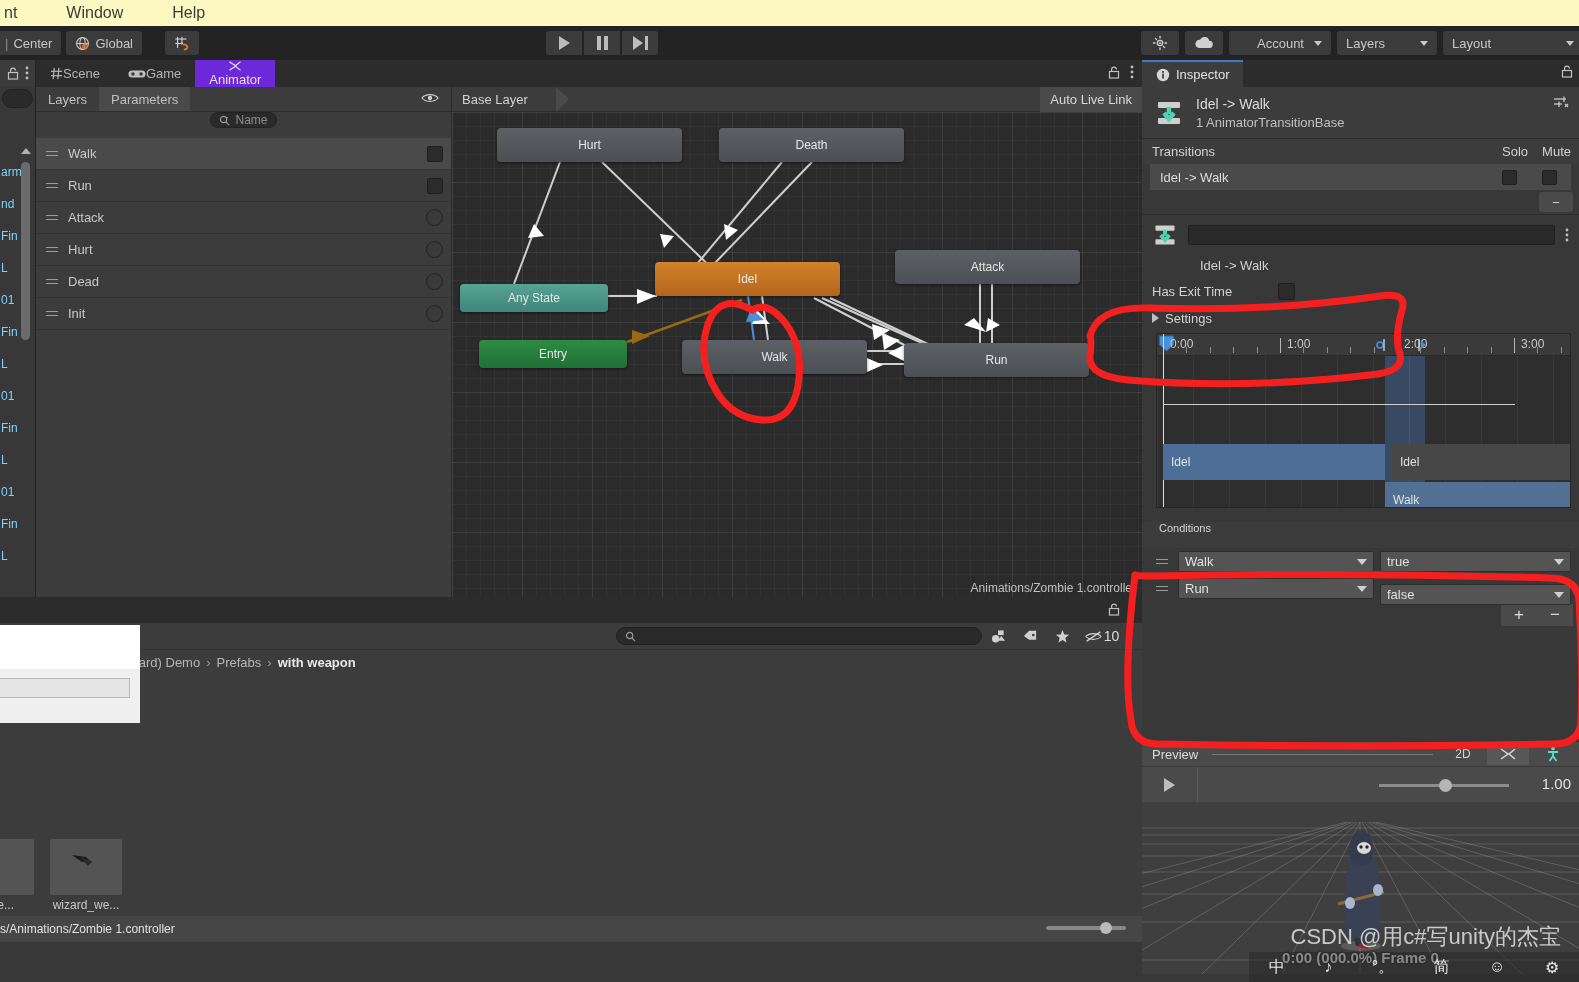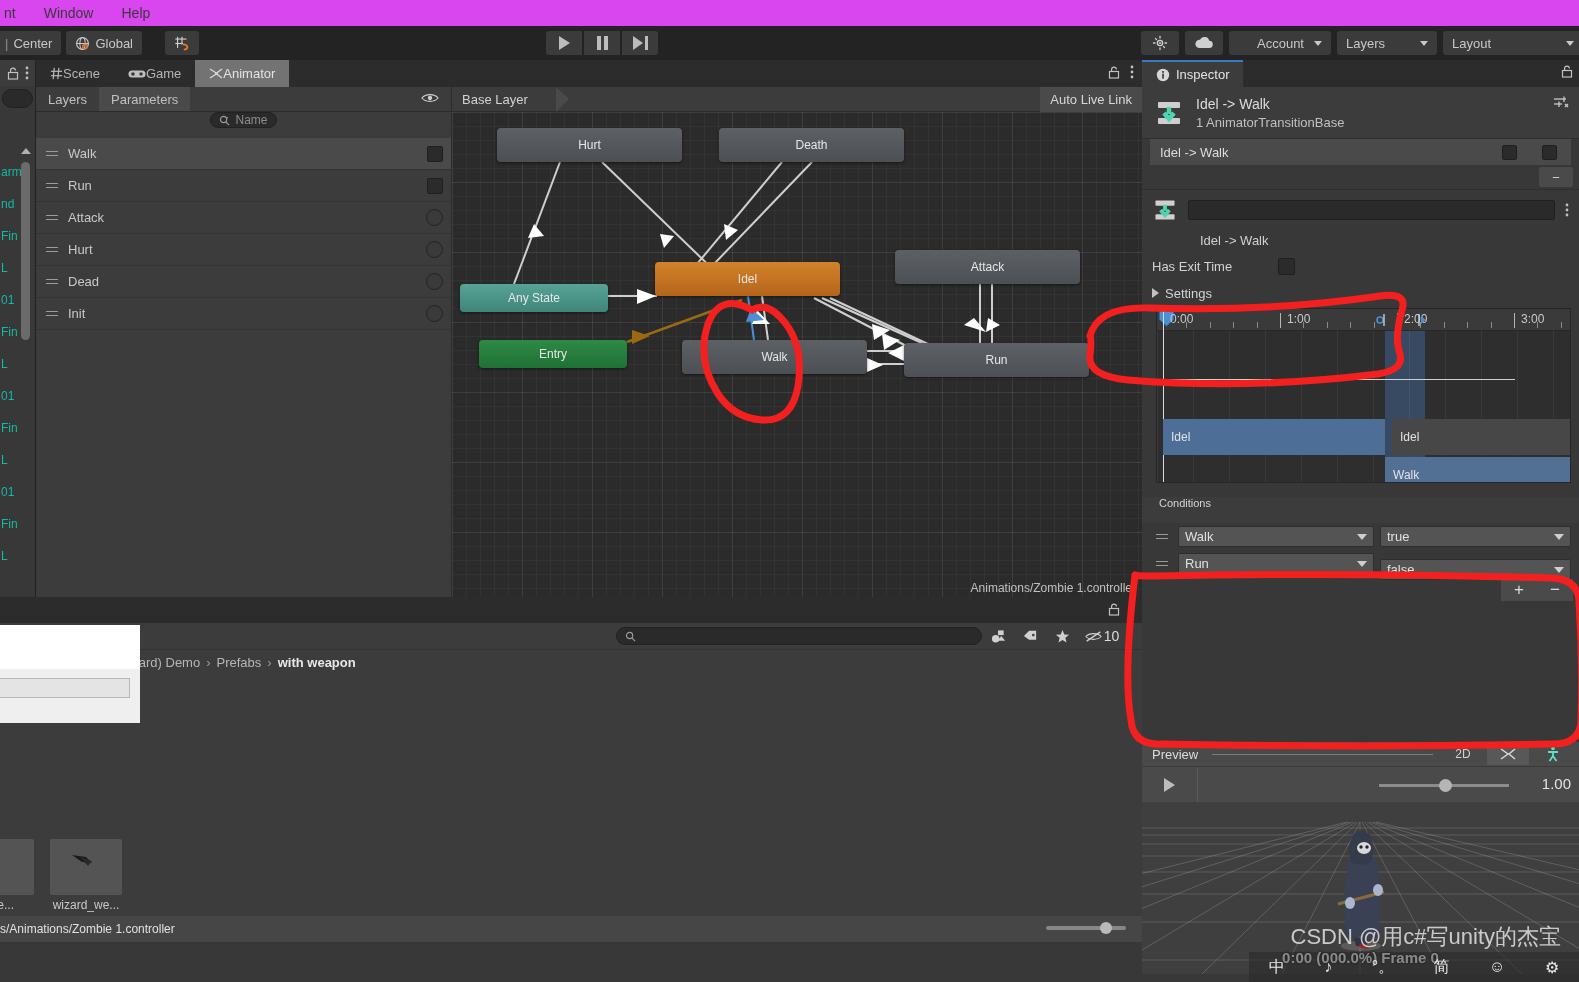--- a/index.html
+++ b/index.html
@@ -10,23 +10,23 @@
     font-size:13px;
     color:#c8c8c8;
     overflow:hidden;
     position:relative;
   }
   .app { position:absolute; inset:0; background:#383838; }
 
   
   .menubar {
     position:absolute; left:0; top:0; width:1579px; height:26px;
-    background:#d946ef; color:#2b2b2b;
-    display:flex; align-items:center; gap:20px; padding-left:0;
-    font-size:14px;
+    background:#fef9c3; color:#2b2b2b;
+    display:flex; align-items:center; gap:41px; padding-left:0;
+    font-size:16px;
   }
   .menubar .mi { padding:0 4px; color:#3a3a3a; }
 
   
   .toolbar {
     position:absolute; left:0; top:26px; width:1579px; height:34px;
     background:#232323; display:flex; align-items:center;
   }
   .tb-btn {
     height:24px; border-radius:3px; background:#3b3b3b;
@@ -50,35 +50,35 @@
   .tb-right { position:absolute; right:0; top:5px; display:flex; gap:6px; align-items:center; }
   .caret { width:0;height:0;border-left:4px solid transparent;border-right:4px solid transparent;border-top:5px solid #c8c8c8; margin-left:6px;}
 
   
   .hier {
     position:absolute; left:0; top:60px; width:36px; height:537px;
     background:#383838; border-right:1px solid #232323;
   }
   .hier-top { height:26px; background:#3c3c3c; display:flex; align-items:center; justify-content:flex-end; gap:6px; padding-right:6px; }
   .hier-search { margin:3px 2px; height:19px; background:#2a2a2a; border:1px solid #212121; border-radius:10px;}
-  .hier-rows { position:absolute; top:96px; left:0; width:36px; font-size:12px; color:#14b8a6; }
+  .hier-rows { position:absolute; top:96px; left:0; width:36px; font-size:12px; color:#7dd3fc; }
   .hier-rows div { height:32px; line-height:32px; padding-left:1px; overflow:hidden; white-space:nowrap;}
   .hier-scroll { position:absolute; left:20px; top:88px; width:11px; height:210px; }
   .hier-scroll .thumb { position:absolute; top:14px; left:1px; width:9px; height:178px; background:#6b6b6b; border-radius:5px;}
   .hier-scroll .up { position:absolute; top:0; left:1px; width:0;height:0;border-left:5px solid transparent;border-right:5px solid transparent;border-bottom:6px solid #b0b0b0;}
   .hier-dn { position:absolute; left:21px; top:580px; width:0;height:0;border-left:5px solid transparent;border-right:5px solid transparent;border-top:6px solid #b0b0b0;}
 
   
   .animwin { position:absolute; left:36px; top:60px; width:1106px; height:537px; background:#383838; }
   .tabbar { height:27px; background:#2c2c2c; display:flex; align-items:flex-end; position:relative; }
   .tab {
     height:27px; padding:0 14px; display:flex; align-items:center; 
     color:#b4b4b4; font-size:13px;
   }
-  .tab.active { background:#737373; color:#e3e3e3; }
+  .tab.active { background:#6d28d9; color:#e3e3e3;flex-direction:column; }
   .tabbar-right { position:absolute; right:8px; top:5px; display:flex; gap:10px; align-items:center; }
 
   .subbar { height:25px; background:#3c3c3c; display:flex; align-items:stretch; position:relative; border-bottom:1px solid #2c2c2c;}
   .subtab { padding:0 12px; display:flex; align-items:center; font-size:13px; color:#c0c0c0;}
   .subtab.sel { background:#4a4a4a; }
   .eye { position:absolute; right:12px; top:5px; }
 
   .searchrow { height:26px; background:#3c3c3c; display:flex; align-items:center; padding:0 6px; gap:6px; position:relative;flex-direction:column;}
   .searchbox {
     flex:1; height:19px; background:#2a2a2a; border:1px solid #222;
@@ -665,20 +665,27 @@
           <line x1="1" y1="4" x2="13" y2="4"></line>
             <line x1="1" y1="9" x2="9" y2="9"></line>
           <line x1="11" y1="1.5" x2="11" y2="7"></line>
             <line x1="6" y1="6.5" x2="6" y2="12"></line>
           <line x1="12" y1="9" x2="15" y2="12"></line>
             <line x1="15" y1="9" x2="12" y2="12"></line>
         </g>
       </svg>
     </div>
 
+    <div class="trans-head">
+      <span>Transitions</span>
+      <span class="r">
+        <span>Solo</span>
+        <span>Mute</span>
+      </span>
+    </div>
     <div class="trans-row">
       <span>Idel -&gt; Walk</span>
       <span class="chk" style="right:54px;"></span>
       <span class="chk" style="right:14px;"></span>
     </div>
     <div class="minusbar">
       <div class="minusbtn">
         <span>−</span>
       </div>
     </div>

